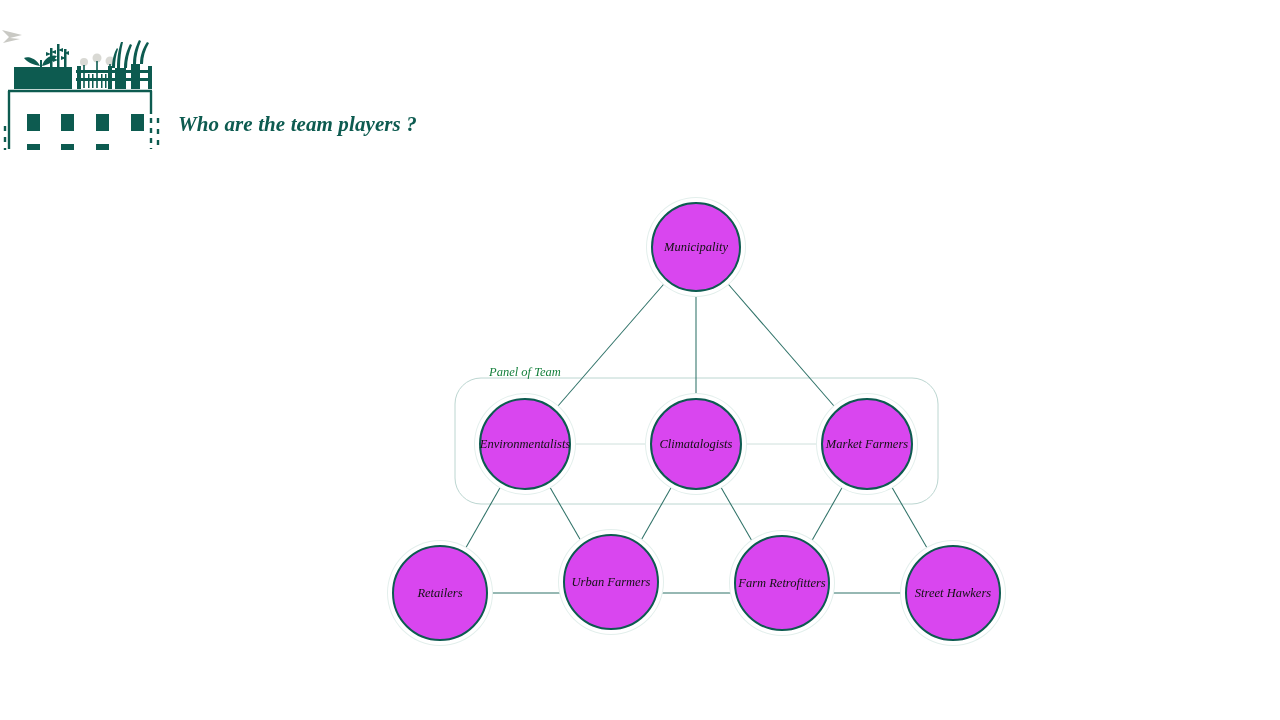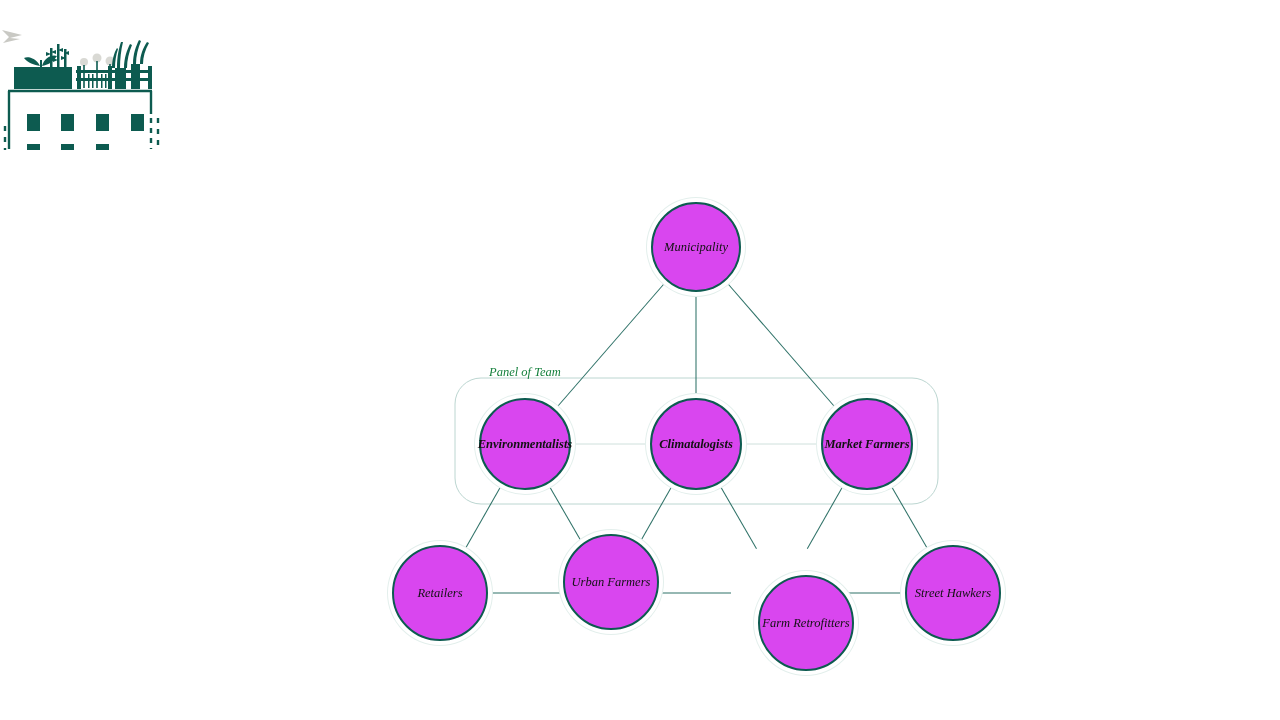--- a/index.html
+++ b/index.html
@@ -74,21 +74,21 @@
   .node .node-label {
     font-family: "Liberation Serif", "DejaVu Serif", serif;
     font-style: italic;
     font-size: 12.5px;
     color: #111111;
     white-space: nowrap;
     text-align: center;
     line-height: 1;
   }
   .node.top { width: 90px; height: 90px; }
-  .node.mid { width: 92px; height: 92px; font-weight: bold; }
+  .node.mid { width: 92px; height: 92px; }
   .node.bot { width: 96px; height: 96px; }
 
   #panel-label {
     position: absolute;
     left: 489px;
     top: 365px;
     font-family: "Liberation Serif", "DejaVu Serif", serif;
     font-style: italic;
     font-size: 12.5px;
     color: #15803d;
@@ -170,20 +170,21 @@
         <rect x="61" y="96" width="13" height="17" fill="#0d5b50"></rect>
         <rect x="96" y="96" width="13" height="17" fill="#0d5b50"></rect>
         <rect x="131" y="96" width="13" height="17" fill="#0d5b50"></rect>
         <rect x="27" y="126" width="13" height="17" fill="#0d5b50"></rect>
         <rect x="61" y="126" width="13" height="17" fill="#0d5b50"></rect>
         <rect x="96" y="126" width="13" height="17" fill="#0d5b50"></rect>
       </g>
     </svg>
   </div>
 
+  <div id="page-title">Who are the team players ?</div>
 </div>
 
 <div id="diagram">
 
   <svg id="panel-svg" viewBox="0 0 1280 720" xmlns="http://www.w3.org/2000/svg">
       <rect x="455" y="378" width="483" height="126" rx="26" ry="26" fill="none" stroke="#bcd6d1" stroke-width="1"></rect>
     </svg>
 
   <svg id="edges-svg" viewBox="0 0 1280 720" xmlns="http://www.w3.org/2000/svg">
       <line x1="664.5353226281264" y1="283.24878036408825" x2="557.1201914837876" y2="406.99603671165994" stroke="#2f7268" stroke-width="1.05"></line>
@@ -216,20 +217,20 @@
       </div>
       <div class="node mid" style="left: 821px; top: 398px; width: 92px; height: 92px;">
         <span class="node-label">Market Farmers</span>
       </div>
       <div class="node bot" style="left: 392px; top: 545px; width: 96px; height: 96px;">
         <span class="node-label">Retailers</span>
       </div>
       <div class="node bot" style="left: 563px; top: 534px; width: 96px; height: 96px;">
         <span class="node-label">Urban Farmers</span>
       </div>
-      <div class="node bot" style="left: 734px; top: 575px; width: 96px; height: 96px; margin-left: 24px;">
+      <div class="node bot" style="left: 734px; top: 535px; width: 96px; height: 96px;">
         <span class="node-label">Farm Retrofitters</span>
       </div>
       <div class="node bot" style="left: 905px; top: 545px; width: 96px; height: 96px;">
         <span class="node-label">Street Hawkers</span>
       </div>
     </div>
 </div>
 
 </body></html>

